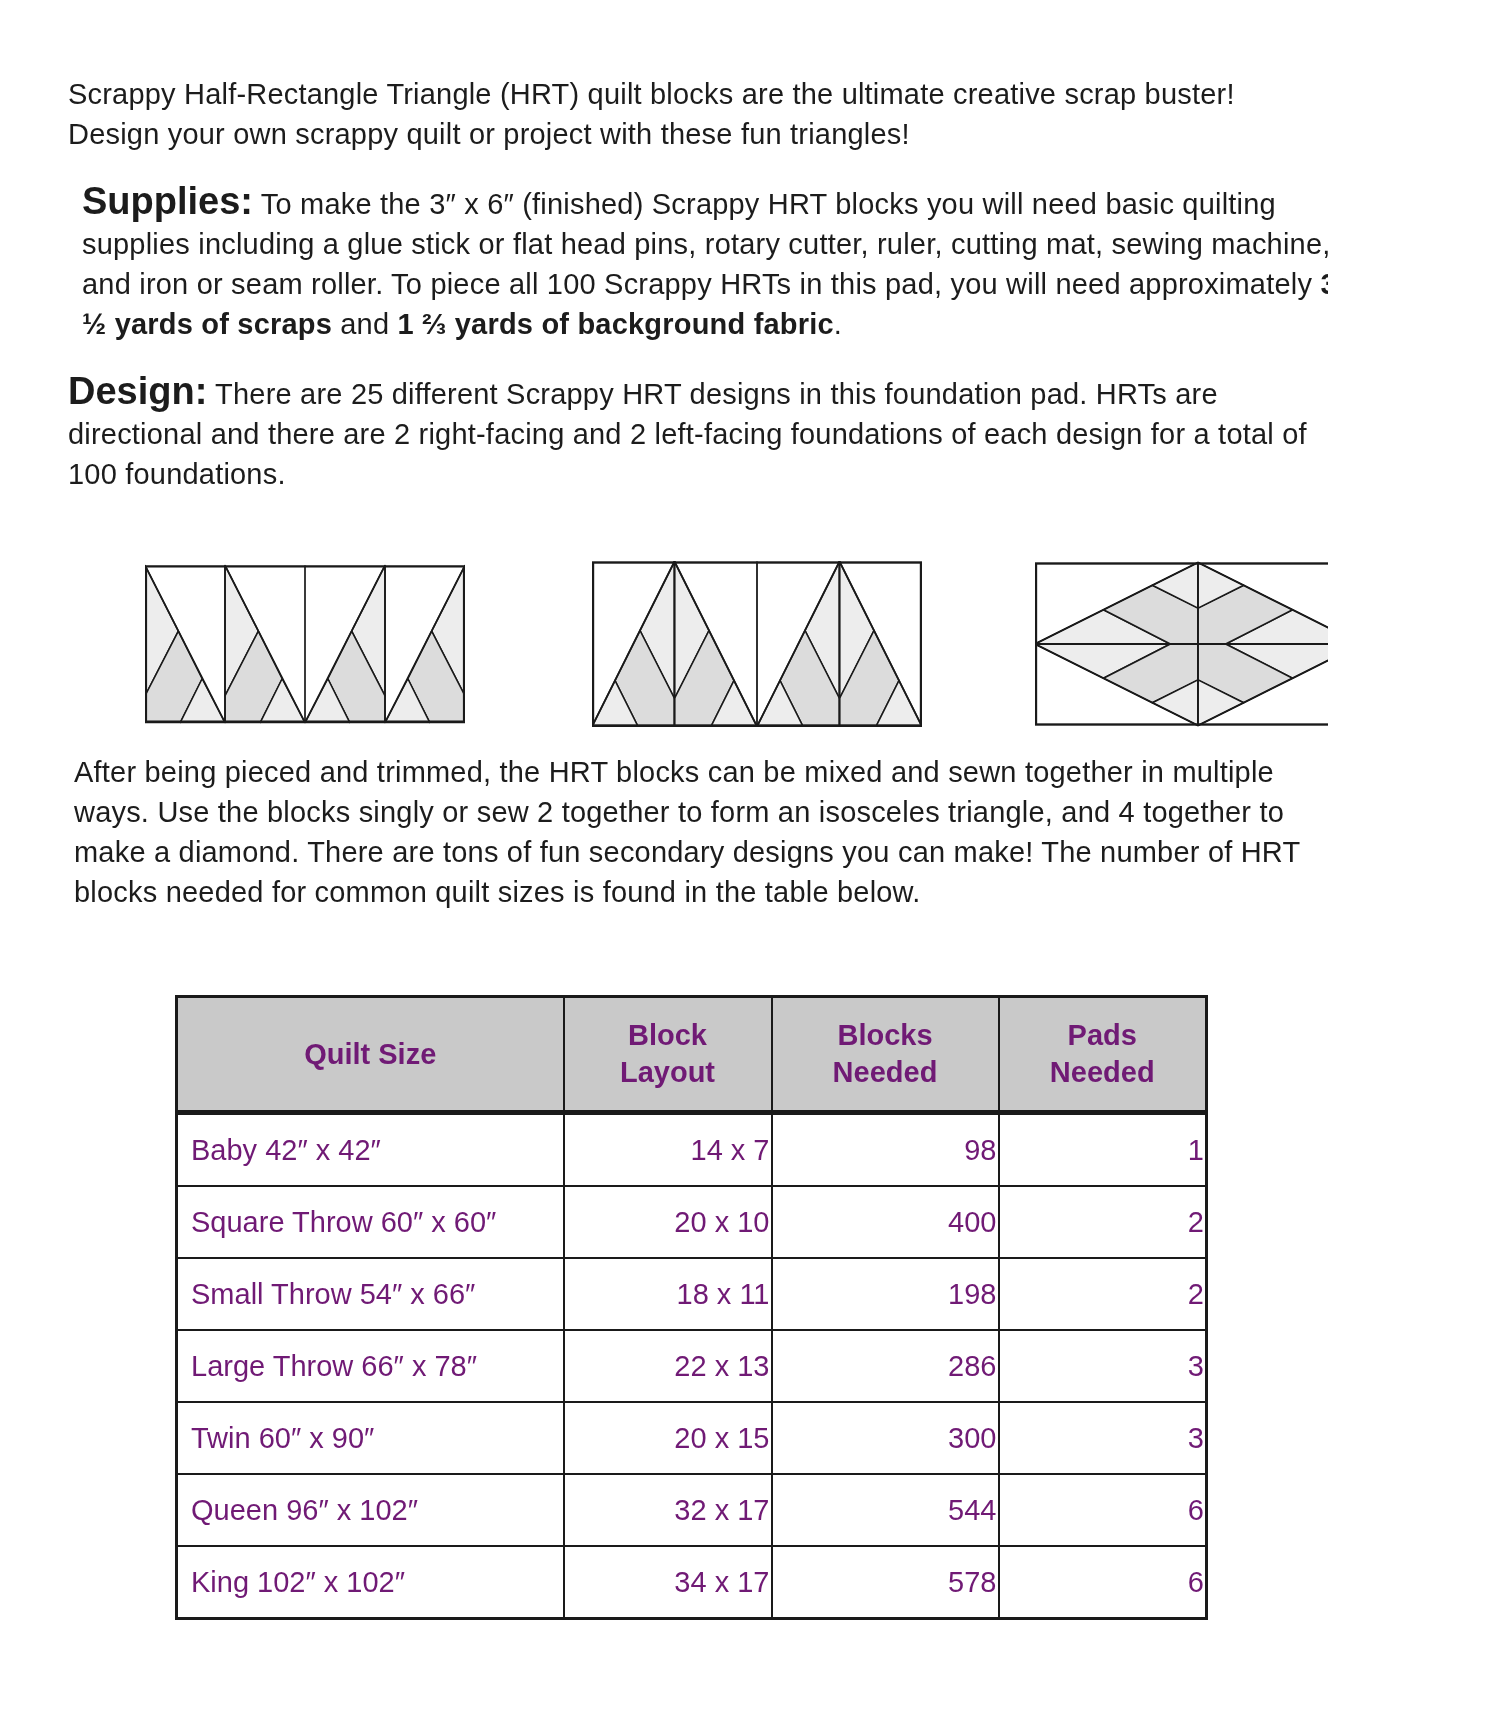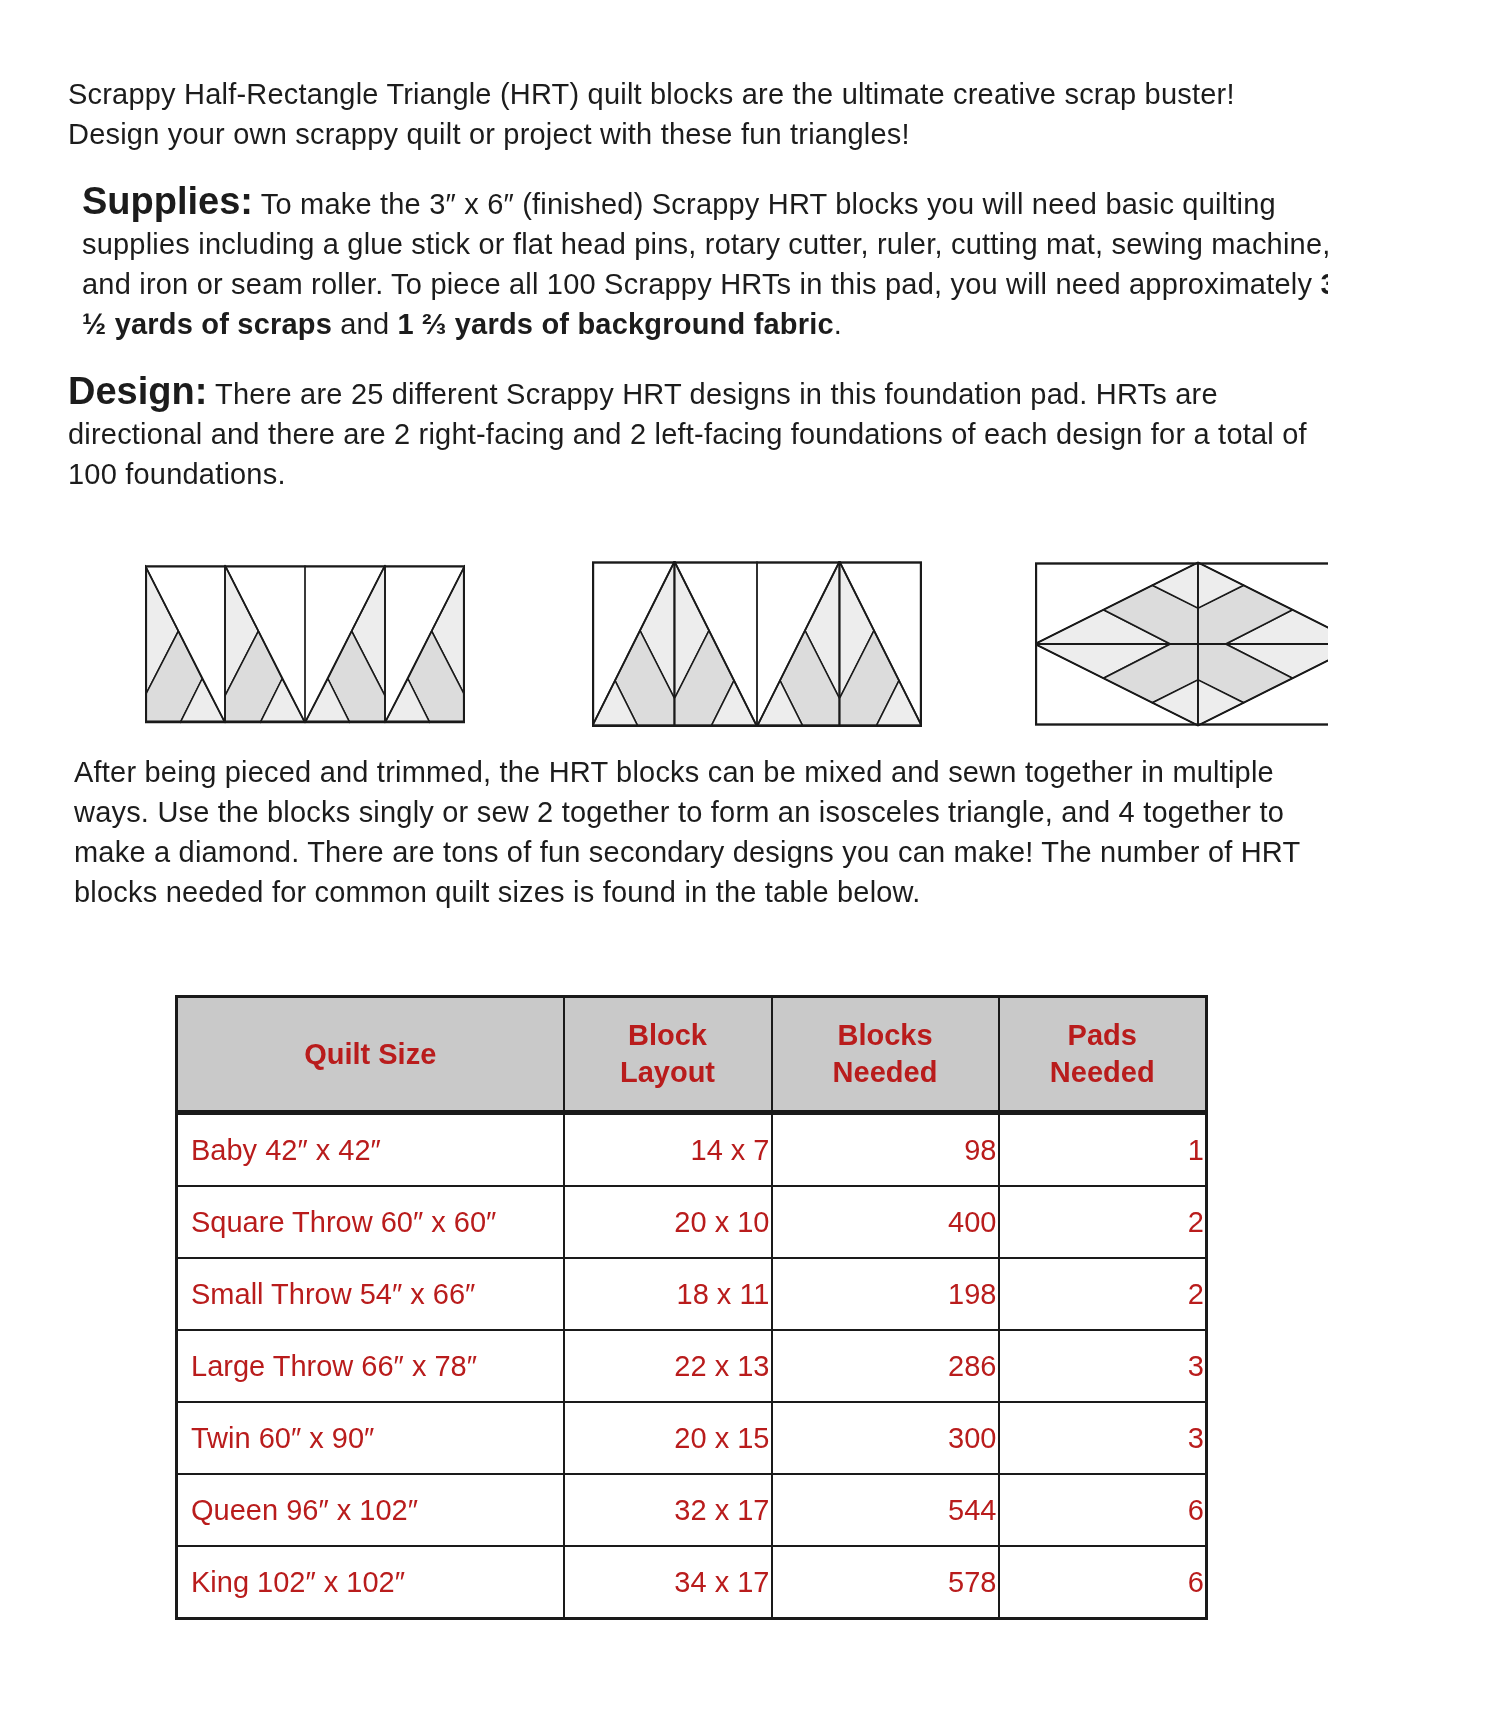--- a/index.html
+++ b/index.html
@@ -31,21 +31,21 @@
   .poly-dark{fill:#dcdcdc;stroke:#1a1a1a;stroke-width:1.6;stroke-linejoin:round;}
   .seam{stroke:#1a1a1a;stroke-width:1.8;fill:none;}
   .frame{stroke:#1a1a1a;stroke-width:2.4;fill:none;}
   table.quilt-table{
     position:absolute;
     left:175px;
     top:995px;
     width:1030px;
     border-collapse:collapse;
     font-size:29px;
-    color:#b91c1c;
+    color:#701a75;
     table-layout:fixed;
   }
   table.quilt-table, table.quilt-table th, table.quilt-table td{
     border:2px solid #1a1a1a;
   }
   table.quilt-table{border:3px solid #1a1a1a;}
   table.quilt-table th{
     background:#c9c9c9;
     font-weight:bold;
     height:110px;

